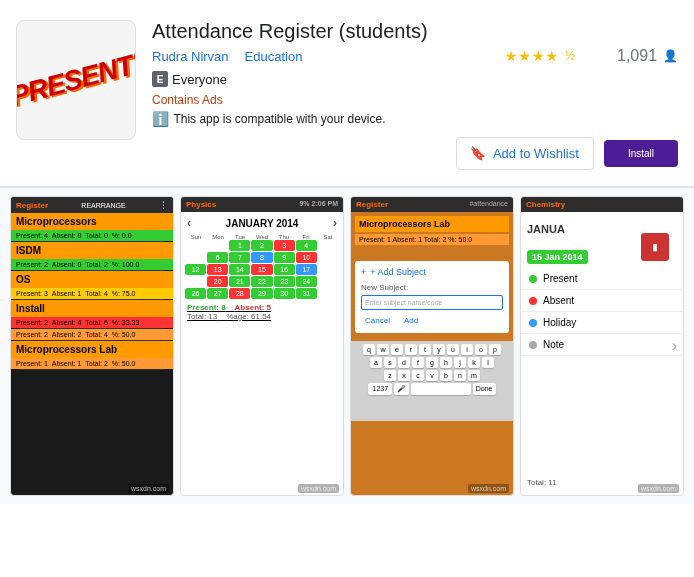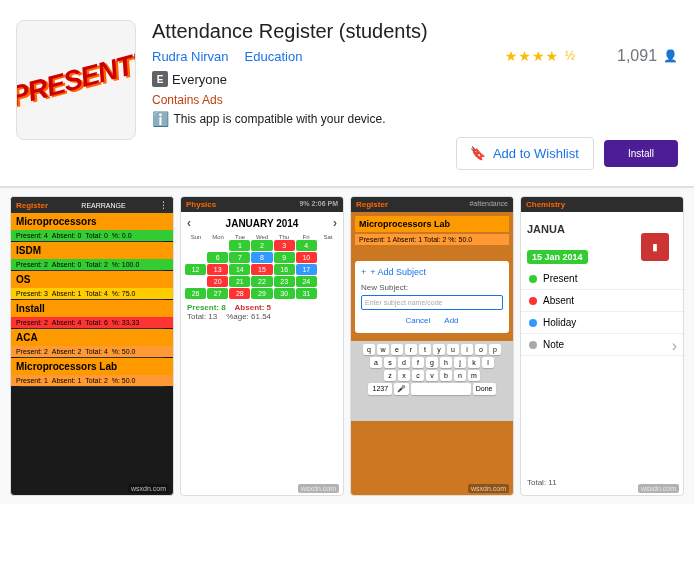--- a/index.html
+++ b/index.html
@@ -272,20 +272,21 @@
       padding: 2px 1px;
       font-size: 7px;
     }
     .cal-cell.green { background: #33cc33; color: white; border-radius: 2px; }
     .cal-cell.red { background: #ff3333; color: white; border-radius: 2px; }
     .cal-cell.blue { background: #3399ff; color: white; border-radius: 2px; }
     .cal-cell.empty { color: transparent; }
     .cal-summary {
       padding: 4px 6px;
       font-size: 8px;
+      text-decoration: underline;
     }
     .cal-present { color: #33aa33; font-weight: bold; }
     .cal-absent { color: #cc3333; font-weight: bold; }
     .cal-total { color: #555; }
     .cal-pct { color: #555; }
 
     
     .ss3 { background: #cc7722; }
     .ss3-header {
       background: #2d2d2d;
@@ -319,21 +320,21 @@
       border: 1px solid #1a73e8;
       border-radius: 2px;
       padding: 3px 4px;
       font-size: 8px;
       width: 100%;
       color: #aaa;
       margin-bottom: 4px;
     }
     .popup-buttons {
       display: flex;
-      justify-content: center;
+      justify-content: flex-start;
       gap: 6px;
     }
     .popup-btn {
       font-size: 8px;
       color: #1a73e8;
       background: none;
       border: none;
       cursor: pointer;
       padding: 2px 4px;
     }
@@ -488,21 +489,20 @@
     </div>
     <div class="subject-item">
       <div class="subject-name">OS</div>
       <div class="subject-stats yellow">Present: 3 &nbsp;Absent: 1 &nbsp;Total: 4 &nbsp;%: 75.0</div>
     </div>
     <div class="subject-item">
       <div class="subject-name">Install</div>
       <div class="subject-stats red">Present: 2 &nbsp;Absent: 4 &nbsp;Total: 6 &nbsp;%: 33.33</div>
     </div>
     <div class="subject-item">
-      <div class="subject-name">ACA</div>
       <div class="subject-stats orange">Present: 2 &nbsp;Absent: 2 &nbsp;Total: 4 &nbsp;%: 50.0</div>
     </div>
     <div class="subject-item">
       <div class="subject-name">Microprocessors Lab</div>
       <div class="subject-stats orange">Present: 1 &nbsp;Absent: 1 &nbsp;Total: 2 &nbsp;%: 50.0</div>
     </div>
     <div class="watermark">wsxdn.com</div>
   </div>
 
   <div class="screenshot ss2">

